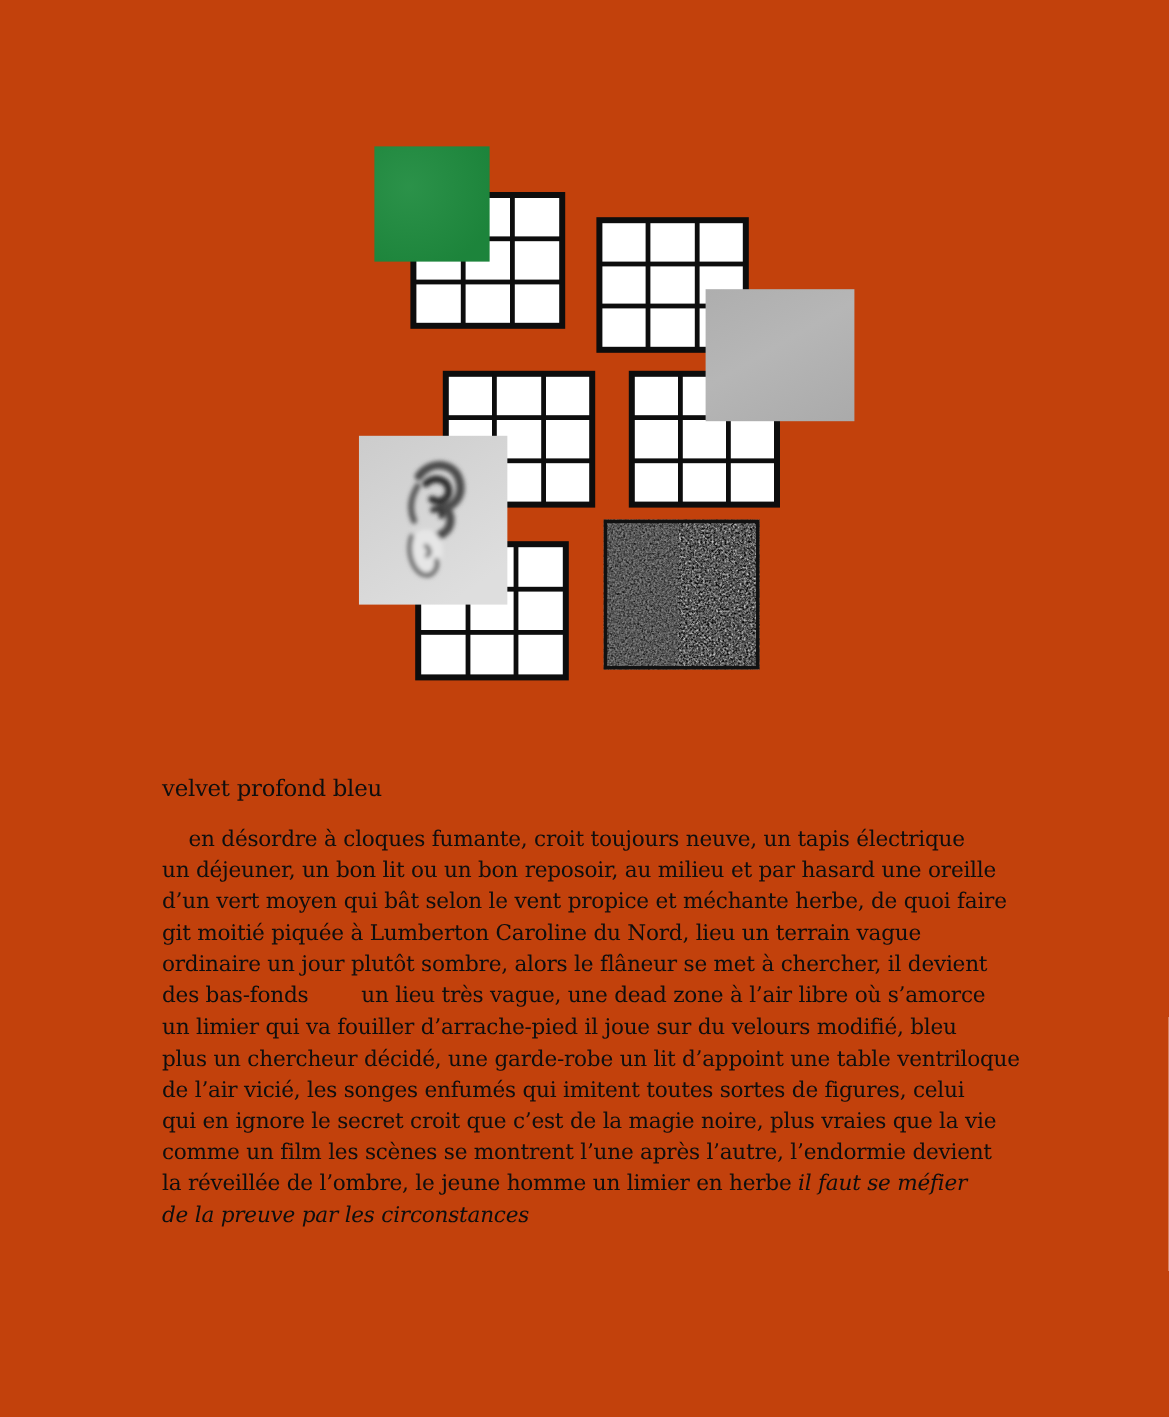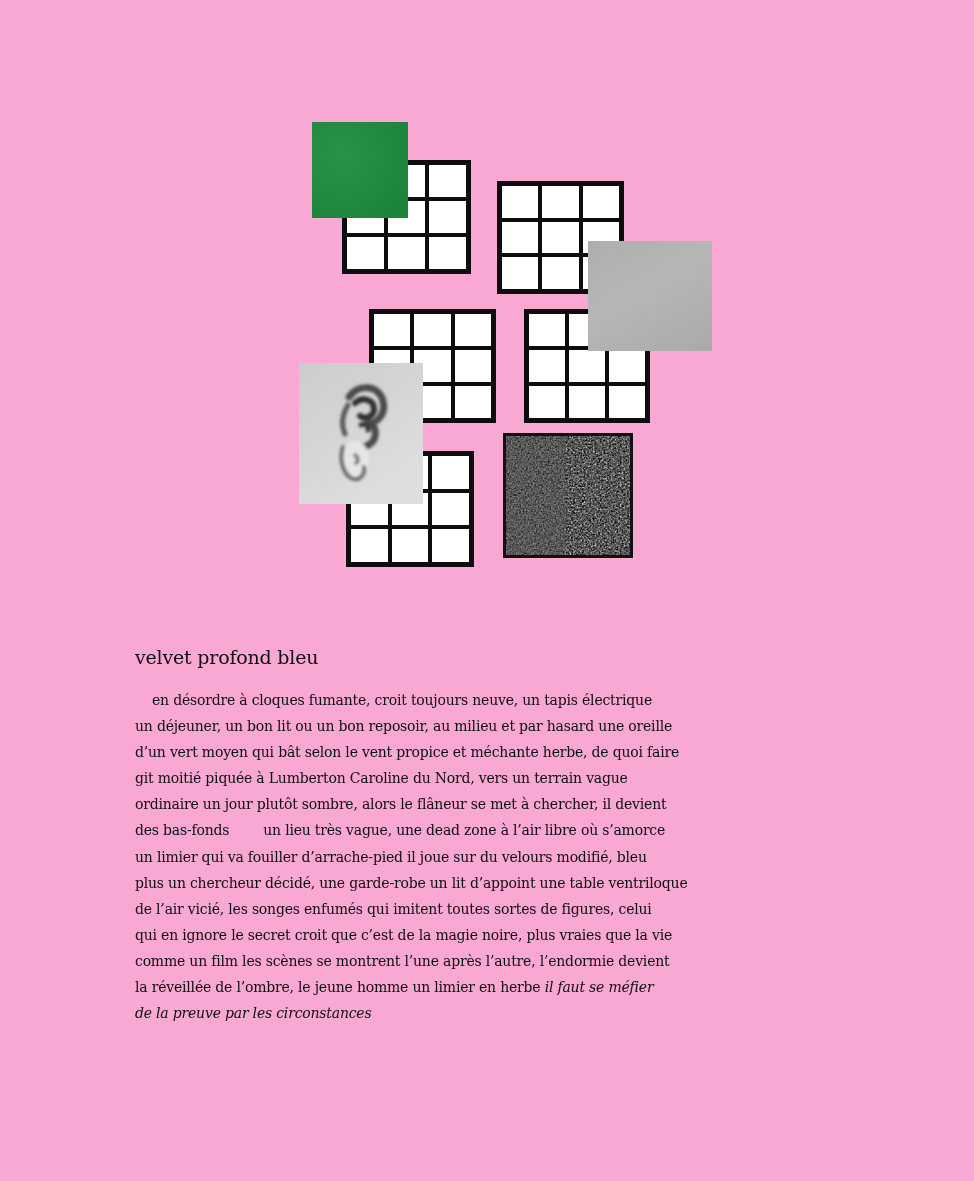--- a/index.html
+++ b/index.html
@@ -6,21 +6,21 @@
     margin: 0; padding: 0;
     background: #ffffff;
   }
   body {
     width: 974px; height: 1181px;
     position: relative;
     font-family: "DejaVu Serif", "Liberation Serif", serif;
     color: #0e0e0e;
     overflow: hidden;
   }
-  .page { position: absolute; inset: 0; background: #f9a8d4; text-decoration: underline; }
+  .page { position: absolute; inset: 0; background: #c2410c; text-decoration: underline; }
 
   
   .collage { position: absolute; inset: 0; }
 
   .grid {
     position: absolute;
     box-sizing: border-box;
     background: #0d0d0d;
     padding: 5px;
     display: grid;
@@ -60,21 +60,21 @@
     position: absolute;
     left: 135px; top: 646px;
     width: 780px;
   }
   .poem-title {
     margin: 0 0 19px 0;
     font-size: 19px;
     letter-spacing: -0.2px;
     font-weight: normal;
   }
-  .poem-lines { font-size: 14px; letter-spacing: -0.2px; }
+  .poem-lines { font-size: 18px; letter-spacing: -0.2px; }
   .poem-line {
     white-space: pre;
     line-height: 26.1px;
     height: 26.1px;
   }
   .poem-line em { font-style: italic; text-align: right; }
 </style>
 </head>
 <body>
 
@@ -187,21 +187,21 @@
     </div>
 
   </div>
 
   <div class="text-block">
     <p class="poem-title">velvet profond bleu</p>
     <div class="poem-lines">
         <div class="poem-line"><span>    en désordre à cloques fumante, croit toujours neuve, un tapis électrique</span></div>
         <div class="poem-line"><span>un déjeuner, un bon lit ou un bon reposoir, au milieu et par hasard une oreille</span></div>
         <div class="poem-line"><span>d’un vert moyen qui bât selon le vent propice et méchante herbe, de quoi faire</span></div>
-        <div class="poem-line"><span>git moitié piquée à Lumberton Caroline du Nord, vers un terrain vague</span></div>
+        <div class="poem-line"><span>git moitié piquée à Lumberton Caroline du Nord, lieu un terrain vague</span></div>
         <div class="poem-line"><span>ordinaire un jour plutôt sombre, alors le flâneur se met à chercher, il devient</span></div>
         <div class="poem-line"><span>des bas-fonds        un lieu très vague, une dead zone à l’air libre où s’amorce</span></div>
         <div class="poem-line"><span>un limier qui va fouiller d’arrache-pied il joue sur du velours modifié, bleu</span></div>
         <div class="poem-line"><span>plus un chercheur décidé, une garde-robe un lit d’appoint une table ventriloque</span></div>
         <div class="poem-line"><span>de l’air vicié, les songes enfumés qui imitent toutes sortes de figures, celui</span></div>
         <div class="poem-line"><span>qui en ignore le secret croit que c’est de la magie noire, plus vraies que la vie</span></div>
         <div class="poem-line"><span>comme un film les scènes se montrent l’une après l’autre, l’endormie devient</span></div>
         <div class="poem-line"><span>la réveillée de l’ombre, le jeune homme un limier en herbe </span><em>il faut se méfier</em></div>
         <div class="poem-line"><em>de la preuve par les circonstances</em></div>
       </div>

